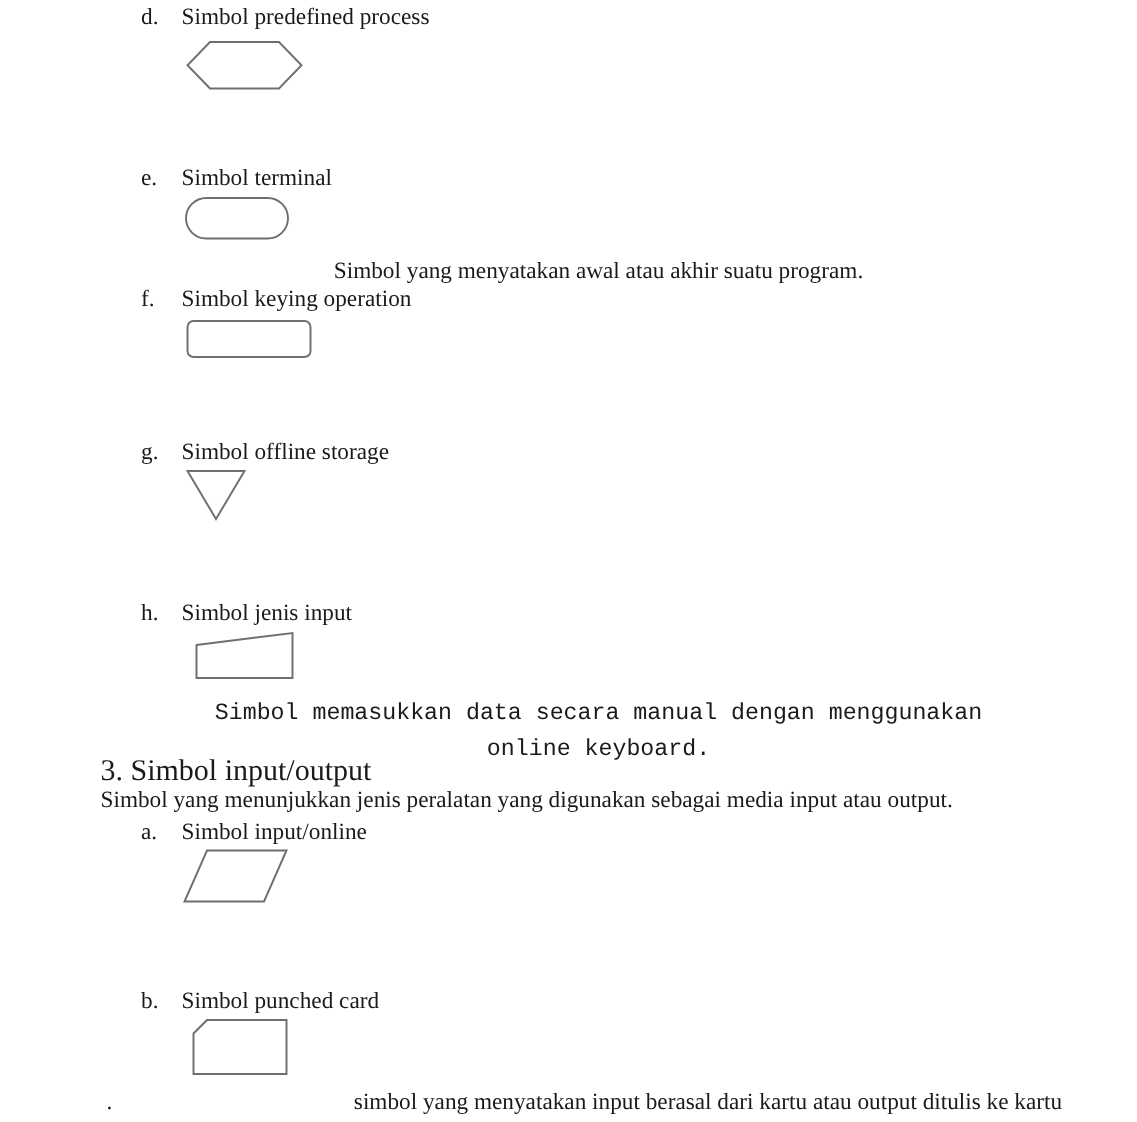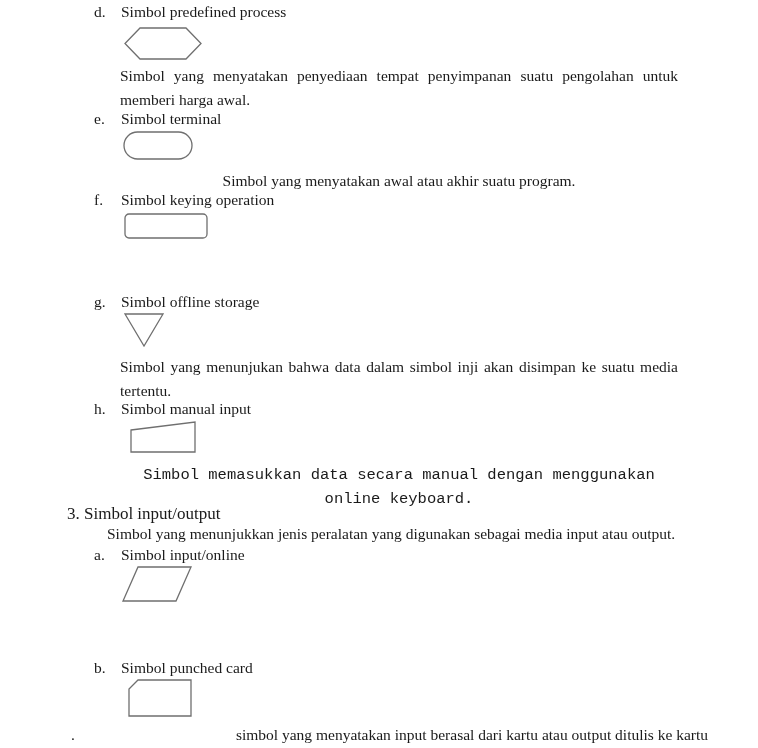--- a/index.html
+++ b/index.html
@@ -50,30 +50,29 @@
   }
   .para.nojust {
     text-align: center;
   }
   .para p {
     margin: 0;
   }
 
   .section-head {
     position: absolute;
-    font-size: 17px;
+    font-size: 20px;
     line-height: 20px;
     white-space: nowrap;
   }
   .section-intro {
     position: absolute;
     font-size: 15.5px;
     line-height: 20px;
     white-space: nowrap;
-    margin-left: 40px;
   }
   .stray-dot {
     position: absolute;
     font-size: 15.5px;
     line-height: 18px;
   }
 
   
   .shape {
     position: absolute;
@@ -97,23 +96,20 @@
     <span class="marker">d.</span>
     <span class="li-text">Simbol predefined process</span>
   </div>
 
   <div class="shape" style="left:124px; top:27px;">
     <svg width="78" height="33" viewBox="0 0 78 33">
       <polygon points="16,1 62,1 77,16.5 62,32 16,32 1,16.5"></polygon>
     </svg>
   </div>
 
-  <div class="para" style="left:120px; top:64px; width:558px;">
-    <p>Simbol yang menyatakan penyediaan tempat penyimpanan suatu pengolahan untuk memberi harga awal.</p>
-  </div>
 
   <div class="li" style="left:94px; top:109px; width:560px;">
     <span class="marker">e.</span>
     <span class="li-text">Simbol terminal</span>
   </div>
 
   <div class="shape" style="left:123px; top:131px;">
     <svg width="70" height="29" viewBox="0 0 70 29">
       <rect x="1" y="1" width="68" height="27" rx="13.5" ry="13.5"></rect>
     </svg>
@@ -139,27 +135,24 @@
     <span class="marker">g.</span>
     <span class="li-text">Simbol offline storage</span>
   </div>
 
   <div class="shape" style="left:124px; top:313px;">
     <svg width="40" height="34" viewBox="0 0 40 34">
       <polygon points="1,1 39,1 20,33"></polygon>
     </svg>
   </div>
 
-  <div class="para" style="left:120px; top:355px; width:558px;">
-    <p>Simbol yang menunjukan bahwa data dalam simbol inji akan disimpan ke suatu media tertentu.</p>
-  </div>
 
   <div class="li" style="left:94px; top:399px; width:560px;">
     <span class="marker">h.</span>
-    <span class="li-text">Simbol manual input</span>
+    <span class="li-text">Simbol jenis input</span>
   </div>
 
   <div class="shape" style="left:130px; top:421px;">
     <svg width="66" height="32" viewBox="0 0 66 32">
       <polygon points="1,9 65,1 65,31 1,31"></polygon>
     </svg>
   </div>
 
   <div class="para nojust" style="left:120px; top:463px; width:558px;font-family:Liberation Mono, monospace;">
     <p>Simbol memasukkan data secara manual dengan menggunakan online keyboard.</p>

